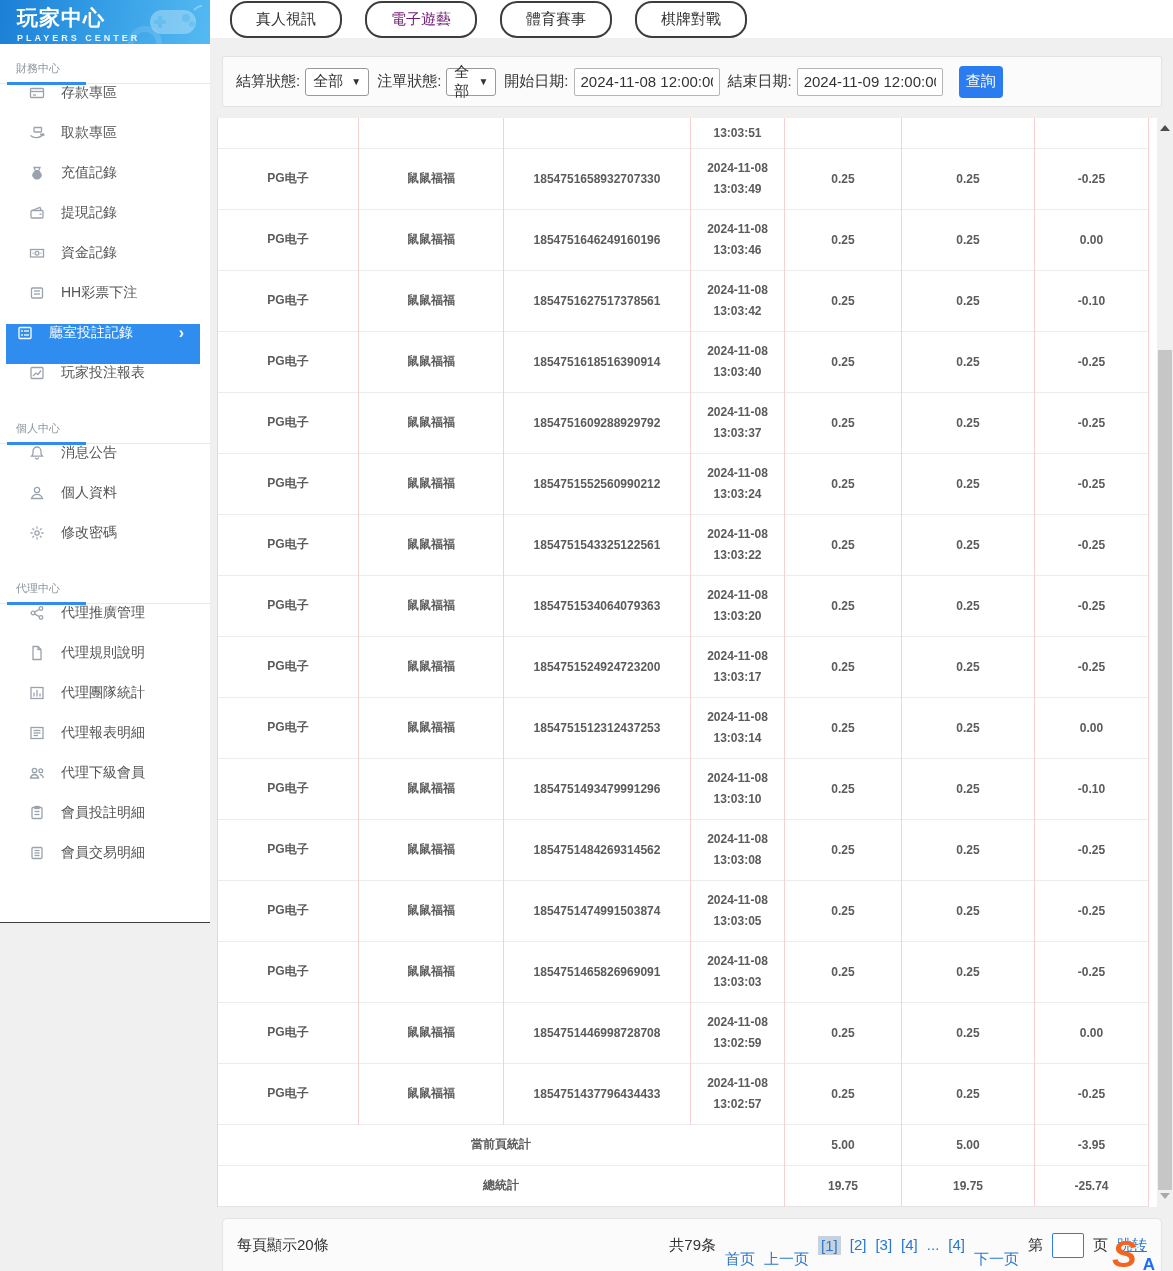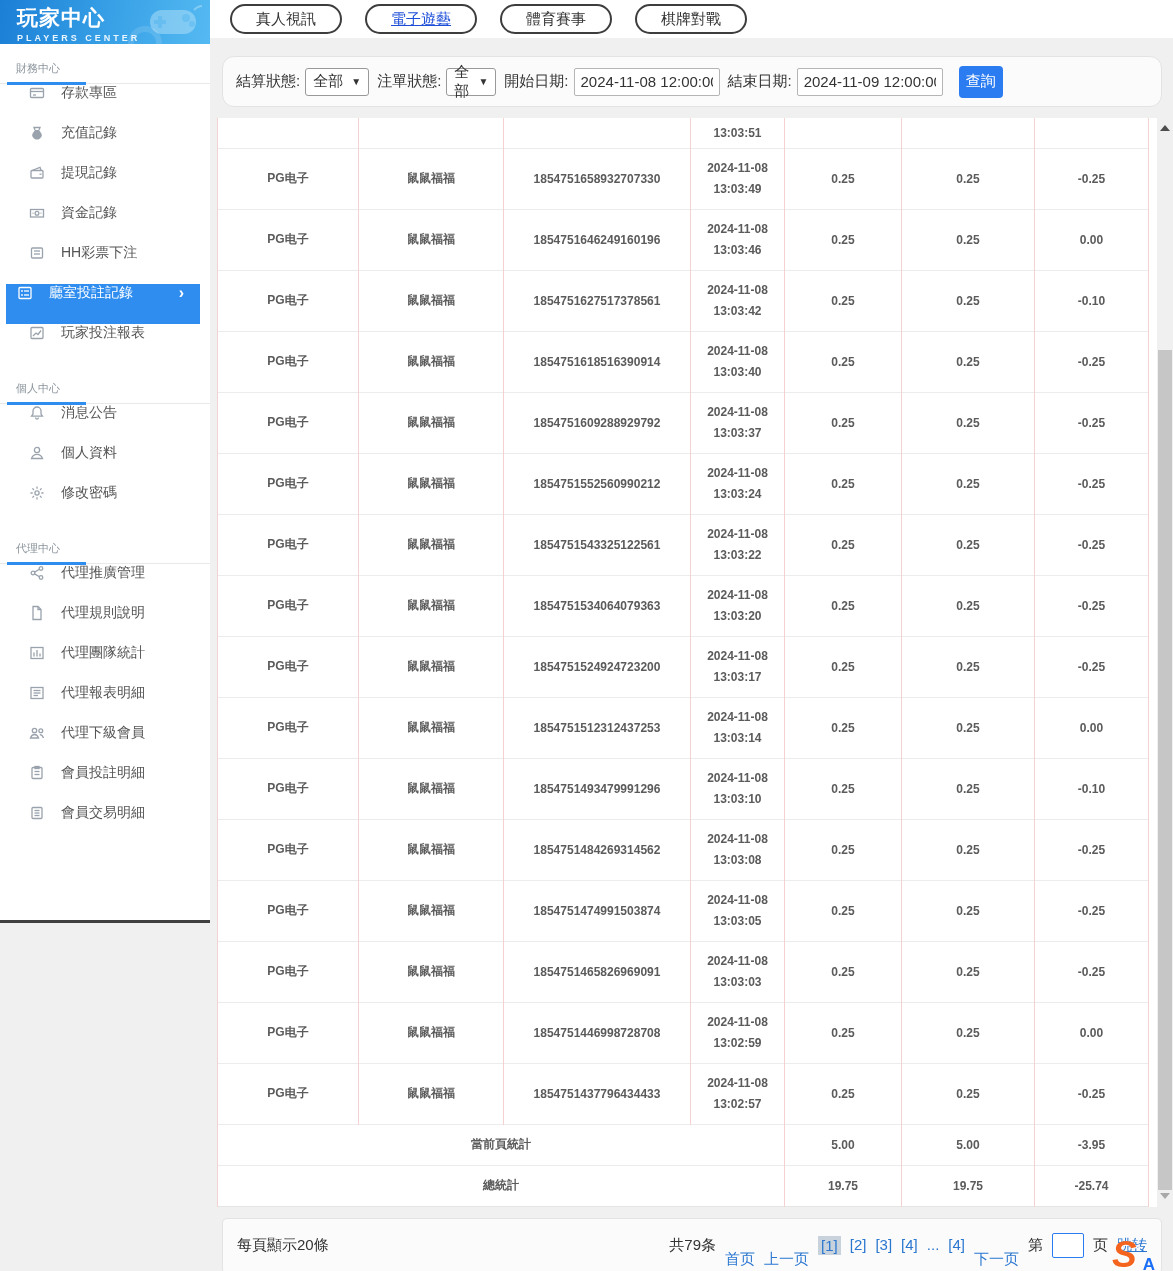--- a/index.html
+++ b/index.html
@@ -1,40 +1,40 @@
 <!DOCTYPE html>
 <html><head>
 <meta charset="utf-8">
 <style>
   * { margin:0; padding:0; box-sizing:border-box; }
   html,body { width:1173px; height:1271px; overflow:hidden; }
   body { font-family:"Liberation Sans","DejaVu Sans",sans-serif; background:#f0f0f1; position:relative; color:#333; }
 
   
-  .sidebar { position:absolute; left:0; top:0; width:210px; height:923px; background:#fff; border-bottom:3px solid #404040; }
+  .sidebar { position:absolute; left:0; top:0; width:210px; height:923px; background:#fff; border-bottom:1px solid #404040; }
   .sb-head { height:44px; background:linear-gradient(100deg,#1b7fd6 0%,#39a2e7 55%,#55baf2 100%); padding:4px 0 0 17px; position:relative; overflow:hidden; }
   .sb-title { color:#fff; font-size:21px; font-weight:bold; letter-spacing:1px; }
   .sb-sub { color:#eaf6ff; font-size:9px; font-weight:bold; letter-spacing:3px; margin-top:1px; }
   .sb-pad { position:absolute; right:6px; top:2px; opacity:.45; }
   .sb-circle { position:absolute; left:128px; top:26px; width:34px; height:34px; border-radius:50%; border:6px solid rgba(255,255,255,.12); }
   .sec-label { font-size:11px; color:#8a939b; padding:17px 0 7px 16px; border-bottom:1px solid #e9e9e9; position:relative; }
   .sec-label::after { content:""; position:absolute; left:7px; bottom:-2px; width:79px; height:3px; background:#2e8def; }
   .s-item { height:40px; display:flex; align-items:flex-start; padding-left:28px; color:#555; font-size:14px; cursor:pointer; position:relative; }
   .s-item .s-icon { width:17px; height:17px; color:#9aa3ad; margin-right:16px; display:inline-flex; align-items:center; justify-content:center; }
   .s-item.active { background:#2e8def; color:#fff; margin:0 10px 0 6px; padding-left:10px; }
   .s-item.active .s-icon { color:#fff; }
   .s-chev { position:absolute; right:16px; color:#fff; font-size:16px; font-weight:bold; }
 
   
   .main { margin-left:210px; width:963px; }
   .tabs-row { background:#fff; height:38px; display:flex; align-items:center; gap:23px; padding-left:20px; }
-  .pill { background:#fff; border:2px solid #3d3d3d; border-radius:17px; height:30px; padding:0 24px; font-size:15px; color:#333; display:flex; align-items:center; cursor:pointer; font-family:inherit; }
-  .pill.active { color:#1d4ed8; text-decoration:underline; }
-
-  .filterbar { margin:18px 11px 0 12px; height:51px; background:#fbfbfc; border:1px solid #e3e3e3; border-radius:12px; display:flex; align-items:center; padding-left:13px; font-size:15px; color:#333; }
+  .pill { background:#fff; border:2px solid #3d3d3d; border-radius:17px; height:37px; padding:0 24px; font-size:15px; color:#333; display:flex; align-items:center; cursor:pointer; font-family:inherit; }
+  .pill.active { color:#701a75; }
+
+  .filterbar { margin:18px 11px 0 12px; height:51px; background:#fbfbfc; border:1px solid #e3e3e3; border-radius:2px; display:flex; align-items:center; padding-left:13px; font-size:15px; color:#333; }
   .f-label { margin-right:5px; white-space:nowrap; }
   .selectbox { background:#fff; border:1px solid #999; border-radius:3px; height:28px; display:flex; align-items:center; justify-content:space-between; padding:0 7px; margin-right:8px; cursor:pointer; }
   .selectbox .car { font-size:10px; color:#333; margin-left:8px; }
   .sel-settle { width:64px; }
   .sel-order { width:50px; }
   .date-input { width:146px; height:28px; border:1px solid #b5b5b5; border-radius:2px; font-size:15px; color:#333; padding:0 6px; margin-right:8px; font-family:inherit; background:#fff; }
   .btn-search { margin-left:8px; width:44px; height:32px; background:#2b7cf0; color:#fff; border:none; border-radius:4px; font-size:15px; cursor:pointer; font-family:inherit; }
 
   
   .table-wrap { margin:11px 16px 0 7px; width:940px; background:#fff; }
@@ -96,20 +96,30 @@
       <div class="sec-label">財務中心</div>
       <div class="s-item">
         <span class="s-icon">
           <svg width="16" height="16" viewBox="0 0 16 16" fill="none" stroke="currentColor" stroke-width="1.3">
             <rect x="1.5" y="3.5" width="13" height="9" rx="1"></rect>
             <line x1="1.5" y1="6.5" x2="14.5" y2="6.5"></line>
             <line x1="4" y1="10" x2="7" y2="10"></line>
           </svg>
         </span>
         <span class="s-label">存款專區</span>
+      </div>
+      <div class="s-item">
+        <span class="s-icon">
+          <svg width="16" height="16" viewBox="0 0 16 16" fill="none" stroke="currentColor" stroke-width="1.3">
+            <rect x="5" y="2.5" width="7.5" height="4.5" rx=".5"></rect>
+            <path d="M1.5 10.5c3.5 3 9.5 3 13-1.5"></path>
+            <path d="M11 9.5l3.5-.5.5 2"></path>
+          </svg>
+        </span>
+        <span class="s-label">取款專區</span>
       </div>
       <div class="s-item">
         <span class="s-icon">
           <svg width="16" height="16" viewBox="0 0 16 16" fill="none" stroke="currentColor" stroke-width="1.3">
             <path d="M6 5h4l2.2 3.2a4.8 4.2 0 1 1-8.4 0z" fill="currentColor" stroke="none"></path>
             <path d="M6 5L5 2.5h6L10 5"></path>
           </svg>
         </span>
         <span class="s-label">充值記錄</span>
       </div>

